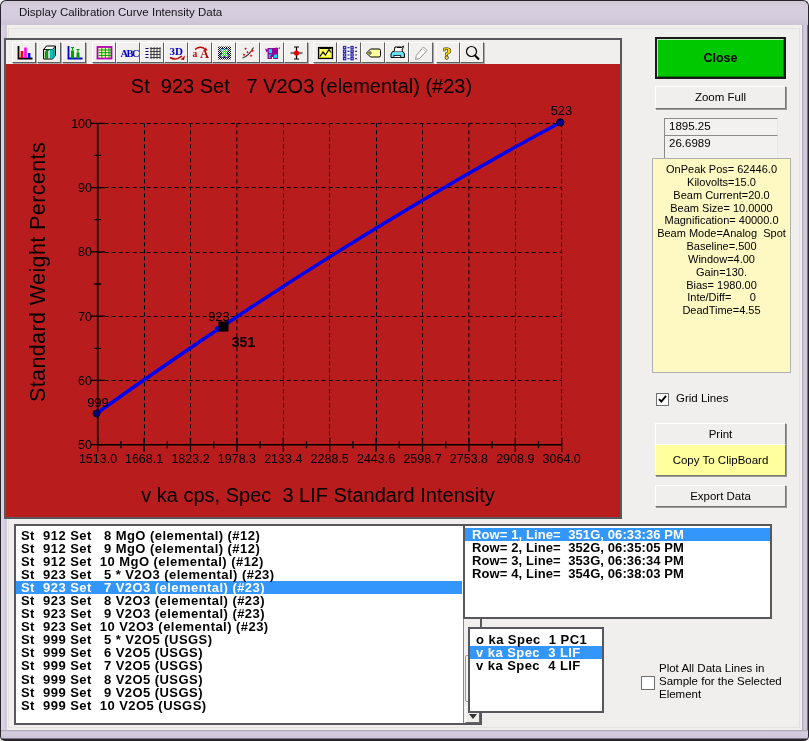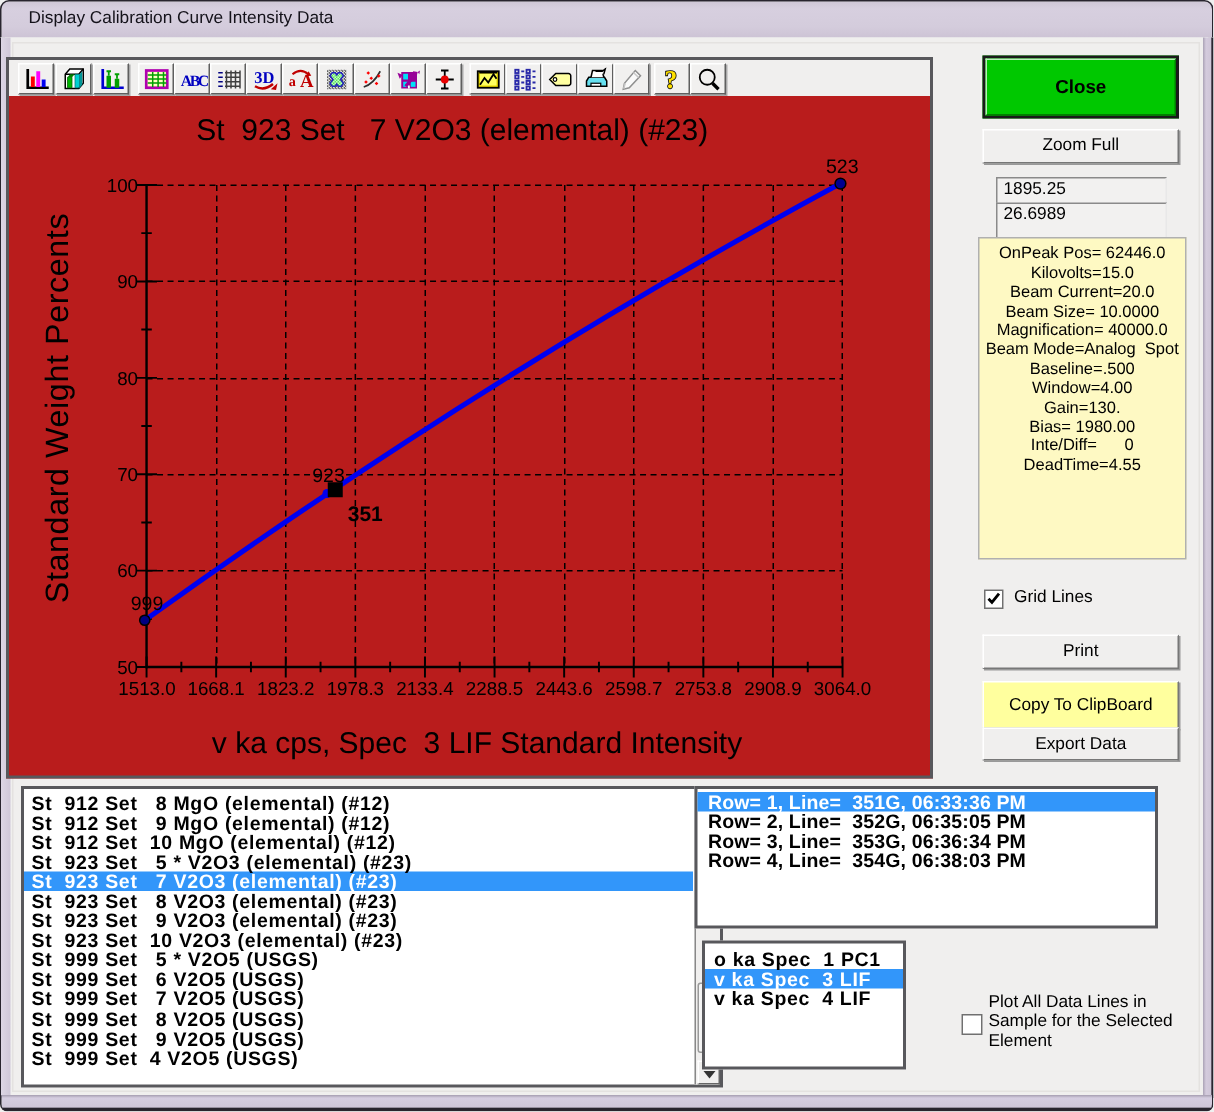--- a/index.html
+++ b/index.html
@@ -27,21 +27,21 @@
 .tb svg { position:absolute; left:3px; top:2px; }
 
 .btn { position:absolute; left:655px; width:131px; background:#f0efee; text-align:center;
   border:1px solid; border-color:#ffffff #777777 #777777 #ffffff; box-shadow:1px 1px 0 #999;
   font-size:11.5px; color:#000; }
 #bclose { top:37px; height:42px; background:#00c800; border:2px solid #1a1a1a; box-shadow:none;
   font-weight:bold; font-size:12.5px; line-height:38px; }
 #bclose i { display:block; position:absolute; left:0; top:0; right:0; bottom:0; border:1px solid; border-color:#baf0ba #008000 #008000 #baf0ba; font-style:normal; line-height:36px;}
 #bzoom { top:86px; height:23px; line-height:21px; }
 #bprint { top:423px; height:23px; line-height:21px; }
-#bcopy { top:454px; height:32px; line-height:30px; background:#ffff9e; }
+#bcopy { top:444px; height:32px; line-height:30px; background:#ffff9e; }
 #bexport { top:485px; height:22px; line-height:20px; }
 .tbox { position:absolute; left:664px; width:114px; height:28px; background:#f2f1f0;
   border:1px solid #8a8a8a; border-right-color:#e8e8e8; border-bottom-color:#e8e8e8;
   font-size:11.5px; line-height:15px; padding-left:4px; color:#000; }
 #tbox1 { top:118px; }
 #tbox2 { top:135px; }
 #infobox { position:absolute; left:652px; top:158px; width:139px; height:215px; background:#fef9c3;
   border:1px solid #b0b0b0; font-size:11px; line-height:12.85px; text-align:center; padding-top:4px; color:#000; white-space:nowrap; }
 .cb { position:absolute; width:13px; height:13px; background:#fff; border:1px solid #707070; }
 .cblabel { position:absolute; font-size:11.5px; color:#000; }
@@ -337,21 +337,21 @@
     <div class="row">St  923 Set   5 * V2O3 (elemental) (#23)</div>
     <div class="row sel">St  923 Set   7 V2O3 (elemental) (#23)</div>
     <div class="row">St  923 Set   8 V2O3 (elemental) (#23)</div>
     <div class="row">St  923 Set   9 V2O3 (elemental) (#23)</div>
     <div class="row">St  923 Set  10 V2O3 (elemental) (#23)</div>
     <div class="row">St  999 Set   5 * V2O5 (USGS)</div>
     <div class="row">St  999 Set   6 V2O5 (USGS)</div>
     <div class="row">St  999 Set   7 V2O5 (USGS)</div>
     <div class="row">St  999 Set   8 V2O5 (USGS)</div>
     <div class="row">St  999 Set   9 V2O5 (USGS)</div>
-    <div class="row">St  999 Set  4 V2O5 (USGS)</div>
+    <div class="row">St  999 Set  10 V2O5 (USGS)</div>
   </div>
   <div id="sbar">
     <div class="sbtn" style="top:0;">
         <span class="arrow" style="top:5px;border-bottom:5px solid #333;"></span>
       </div>
     <div class="sbtn" style="bottom:0;">
         <span class="arrow" style="top:6px;border-top:5px solid #333;"></span>
       </div>
     <div id="sthumb">
         <svg width="13" height="9" viewBox="0 0 13 9" style="position:absolute;left:1px;top:19px;">

